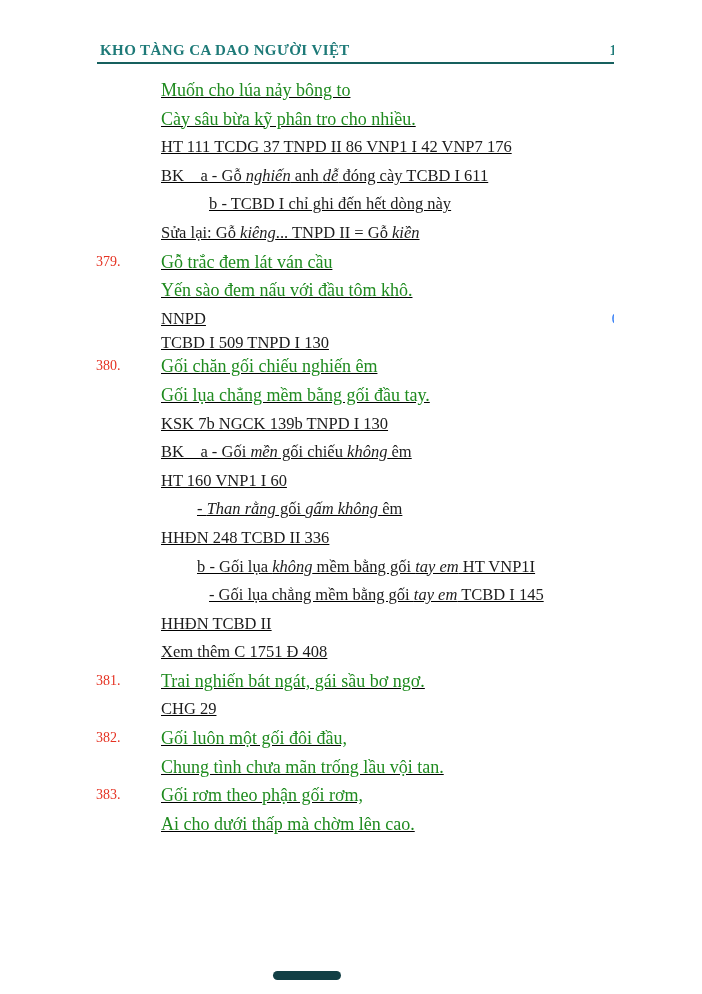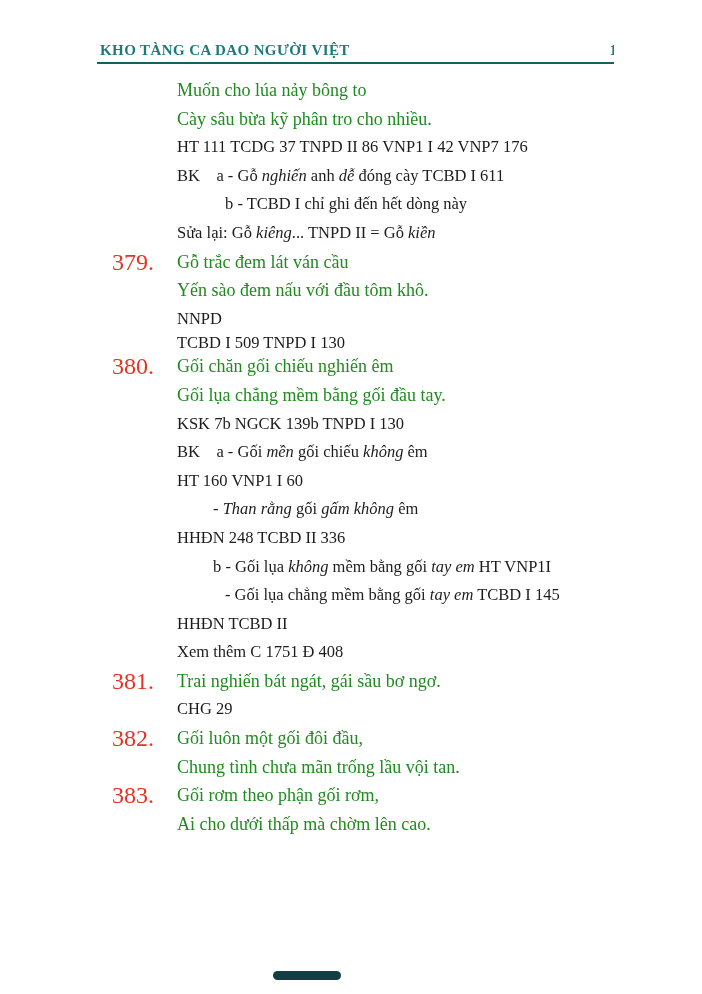--- a/index.html
+++ b/index.html
@@ -36,40 +36,41 @@
   .rule {
     position: absolute;
     left: 97px;
     top: 62px;
     width: 542px;
     height: 2px;
     background: #16605e;
   }
   .content {
     position: absolute;
-    left: 112px;
+    left: 96px;
     top: 76px;
     width: 532px;
+    text-decoration: underline;
   }
   .line {
     position: relative;
     padding-left: 65px;
     line-height: 28.6px;
     white-space: nowrap;
   }
   .line.tight { line-height: 19px; }
   .line.indent1 { padding-left: 101px; }
   .line.indent2 { padding-left: 113px; }
   .verse { color: #1f8b1f; font-size: 18px; }
   .ref   { color: #1c1c1c; font-size: 16.5px; }
   .num {
     position: absolute;
     left: 0;
     color: #e53222;
-    font-size: 24px;
+    font-size: 14px;
   }
   .right {
     position: absolute;
     right: 0;
   }
   .right.green { color: #1f8b1f; font-size: 18px; }
   .right.black { color: #3b82f6; font-size: 16.5px; }
   .footer-bar {
     position: absolute;
     left: 50%;

